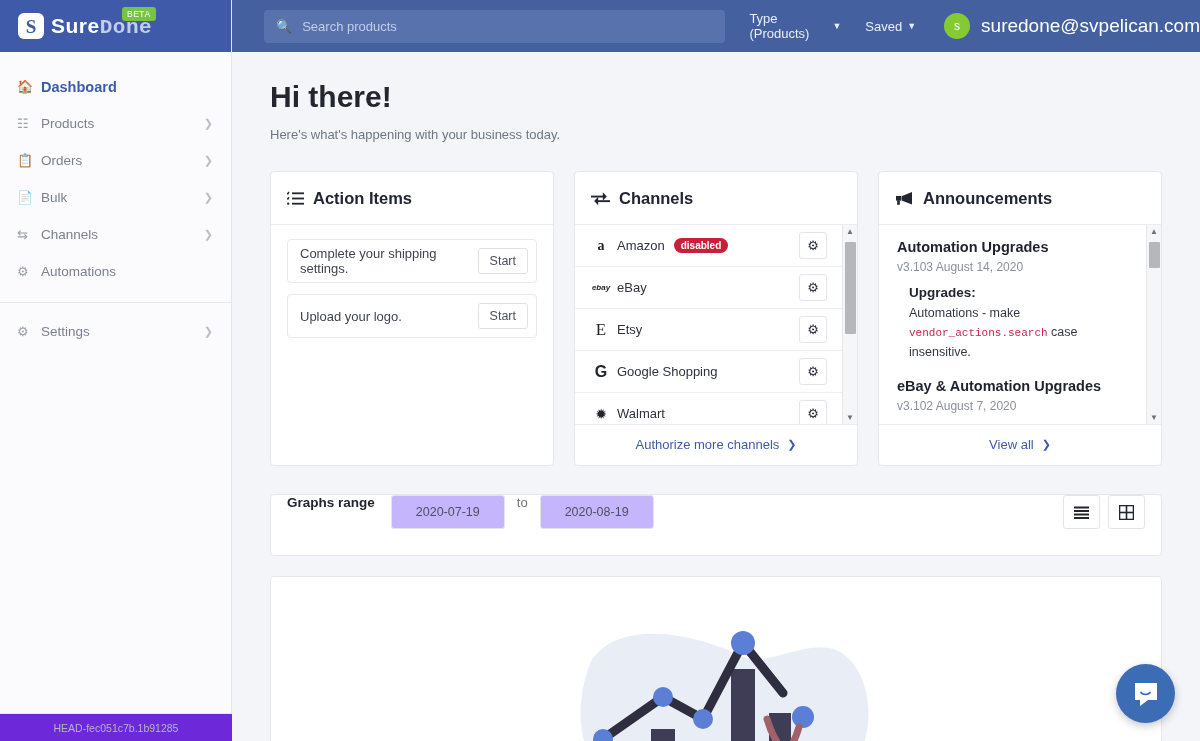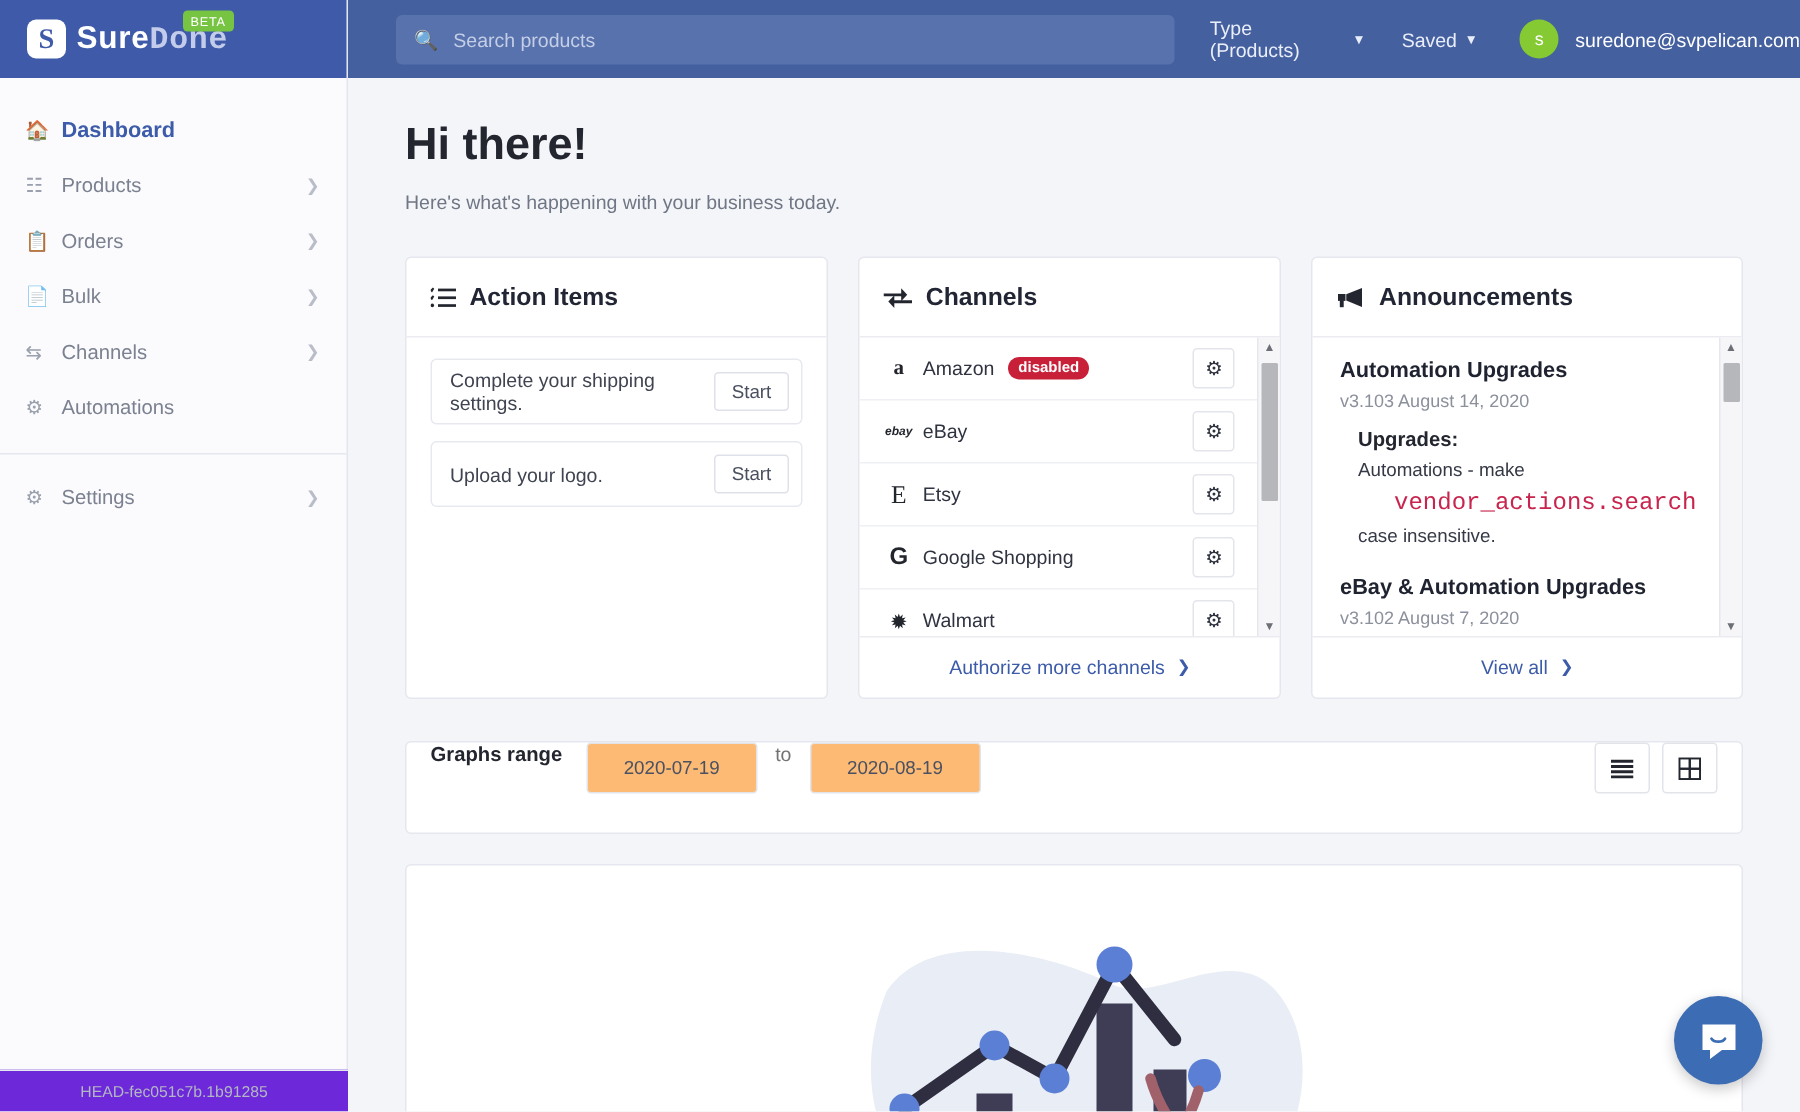--- a/index.html
+++ b/index.html
@@ -86,21 +86,21 @@
     color: #eaeefa; font-size: 13px; margin-left: 24px; cursor: pointer;
     display: flex; align-items: center;
   }
   .caret { margin-left: 5px; font-size: 9px; }
   .user { display: flex; align-items: center; margin-left: 28px; }
   .avatar {
     width: 26px; height: 26px; border-radius: 50%; background: #85c933;
     color: #ffffff; font-size: 12px; display: flex;
     align-items: center; justify-content: center;
   }
-  .user-email { color: #ffffff; font-size: 13px; margin-left: 11px; }
+  .user-email { color: #ffffff; font-size: 19px; margin-left: 11px; }
 
   
   .main {
     position: absolute; left: 232px; top: 52px; right: 0; bottom: 0;
     background: #f4f5f9; overflow: hidden; padding: 0 38px;
   }
   .page-title { font-size: 30px; color: #23262f; margin-top: 28px; font-weight: bold; }
   .page-sub { font-size: 13px; color: #6f7684; margin-top: 13px; }
 
   .cards { display: flex; gap: 20px; margin-top: 29px; }
@@ -173,33 +173,33 @@
   .card-foot .arr { margin-left: 8px; font-size: 11px; }
 
   
   .an-scroll { height: 200px; overflow: hidden; position: relative;
     border-bottom: 1px solid #ebecf2; padding: 14px 30px 0 18px; }
   .an-title { font-size: 14.5px; font-weight: bold; color: #1f2330; }
   .an-ver { font-size: 12px; color: #8b909c; margin-top: 5px; }
   .an-sub { font-size: 13.5px; font-weight: bold; color: #23262f; margin: 11px 0 4px 12px; }
   .an-p { font-size: 12.5px; color: #353945; margin-left: 12px; line-height: 1.55; }
   code {
-    font-family: "Liberation Mono", monospace; font-size: 16px; color: #c7254e; margin-left: 24px;
+    font-family: "Liberation Mono", monospace; font-size: 11px; color: #c7254e;
   }
   .an-gap { height: 16px; }
 
   
   .range-bar {
     margin-top: 28px; background: #fff; border: 1px solid #e6e7ee;
     border-radius: 4px; height: 62px; display: flex; align-items: flex-start;
     padding: 0 16px;
   }
   .range-label { font-size: 13.5px; font-weight: bold; color: #23262f; margin-right: 16px; }
   .date-box {
-    border: 1px solid #e2e4ea; border-radius: 3px; background: #fdba74;
+    border: 1px solid #e2e4ea; border-radius: 3px; background: #c4b5fd;
     height: 34px; width: 114px; display: flex; align-items: center;
     justify-content: center; font-size: 12.5px; color: #4b5160; cursor: pointer;
   }
   .to-word { font-size: 13px; color: #737373; margin: 0 12px; }
   .view-btns { margin-left: auto; display: flex; gap: 8px; }
   .view-btn {
     width: 37px; height: 34px; border: 1px solid #e2e4ea; border-radius: 3px;
     background: #fff; display: flex; align-items: center; justify-content: center;
     cursor: pointer;
   }

